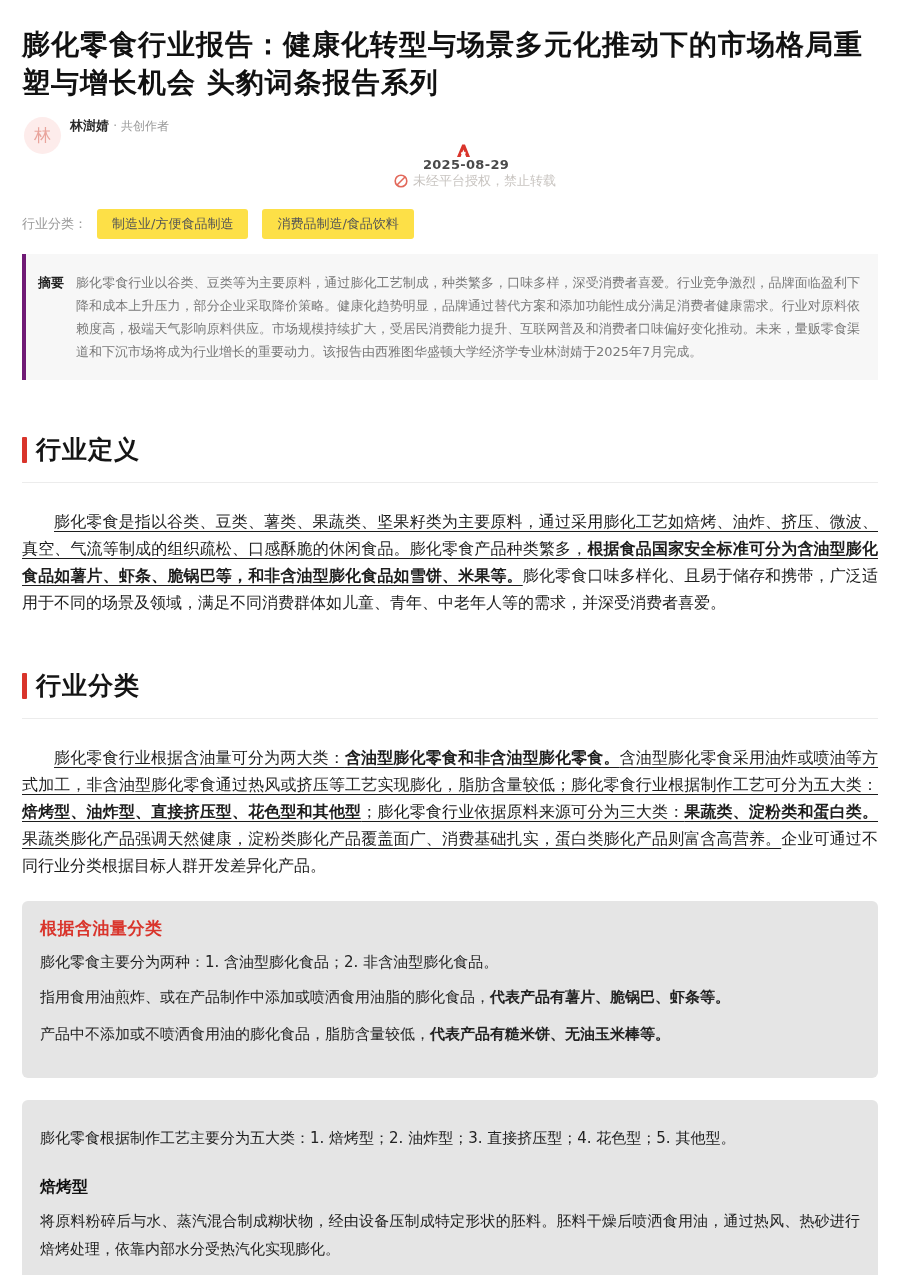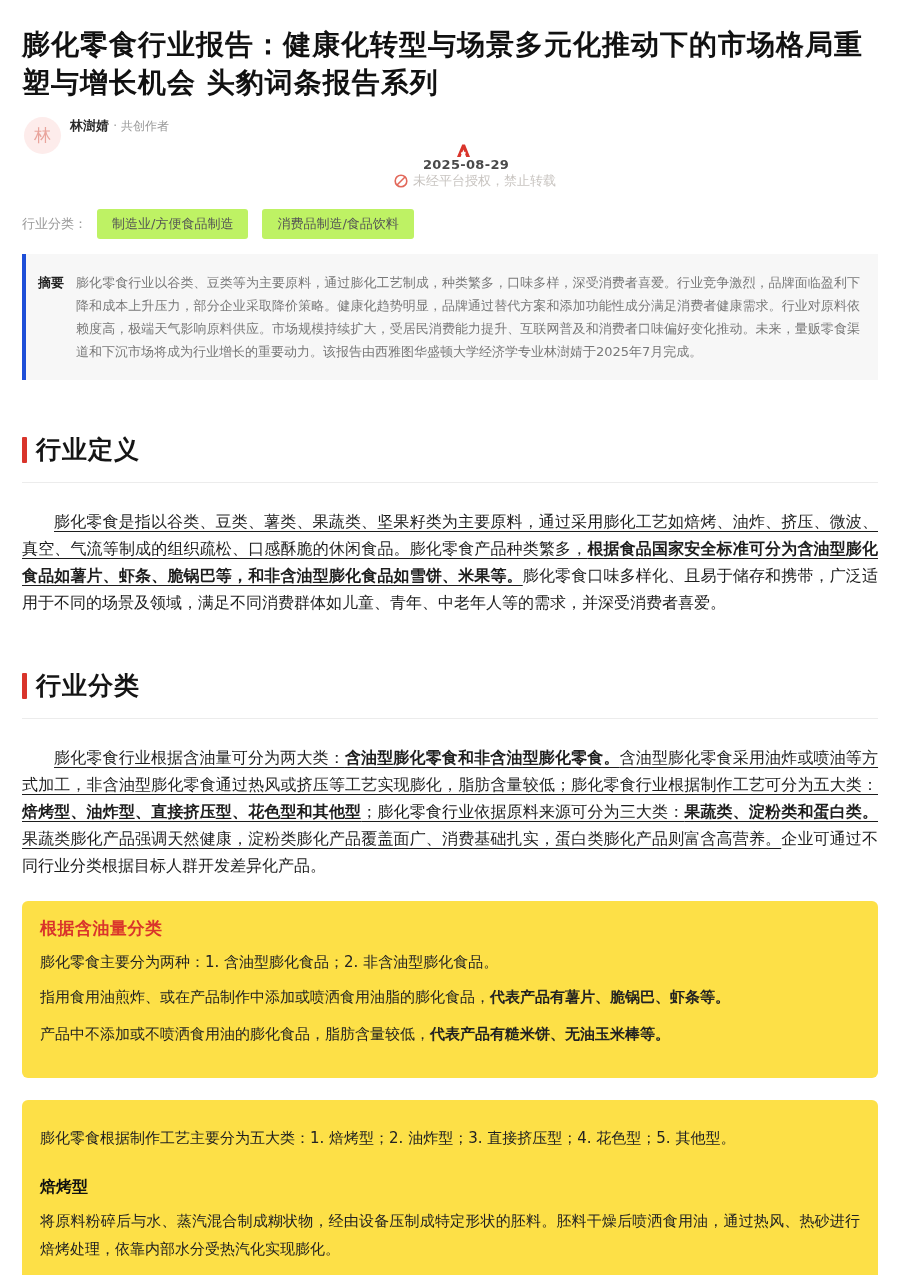--- a/index.html
+++ b/index.html
@@ -21,42 +21,42 @@
   .author-sep, .author-role { color:#999; font-weight:400; font-size:12px; }
   .author-line2 { margin-top:9px; margin-left:-16px; display:flex; align-items:center; font-size:13px;flex-direction:column; }
   .logo-icon { width:14px; height:13px; margin-right:7px; display:inline-block; }
   .author-date { color:#4a4a4a; font-weight:600; letter-spacing:.3px; }
   .no-repost { display:flex; align-items:center; margin-left:18px; color:#c8c4c0; }
   .no-repost-icon { width:14px; height:14px; margin-right:5px; }
 
   
   .tags-row { margin-top:19px; display:flex; align-items:center; }
   .tags-label { font-size:13px; color:#999; margin-right:10px; }
-  .tag-pill { background:#bef264; color:#555; font-size:13px; padding:6px 15px;
+  .tag-pill { background:#fde047; color:#555; font-size:13px; padding:6px 15px;
               border-radius:3px; margin-right:14px; }
 
   
-  .summary-box { margin-top:15px; background:#f7f7f7; border-left:4px solid #1d4ed8;
+  .summary-box { margin-top:15px; background:#f7f7f7; border-left:4px solid #701a75;
                  padding:17px 18px 17px 12px; display:flex; }
   .summary-label { font-size:13px; font-weight:700; color:#222; white-space:nowrap;
                    margin-right:12px; line-height:23px; }
   .summary-text { font-size:13px; color:#787878; line-height:23px; text-align:justify; }
 
   
   .section-heading { margin-top:53px; display:flex; align-items:center; }
   .heading-bar { width:5px; height:26px; background:#d9342b; margin-right:9px; border-radius:1px; }
   .heading-text { font-size:25px; font-weight:700; color:#151515; letter-spacing:1px; }
   .section-divider { border:none; border-top:1px solid #ececec; margin-top:16px; }
   .body-para { margin-top:25px; font-size:16px; line-height:27px; color:#1d1d1d;
                text-indent:2em; text-align:justify; }
   .u { text-decoration:underline; text-underline-offset:4px; text-decoration-thickness:1px; }
   .b { font-weight:700; }
 
   
-  .info-card { margin-top:22px; background:#fde047; border-radius:6px; padding:16px 18px 30px; }
+  .info-card { margin-top:22px; background:#e5e5e5; border-radius:6px; padding:16px 18px 30px; }
   .card-title { color:#d9342b; font-size:17px; font-weight:700; letter-spacing:.5px; }
   .card-intro { margin-top:10px; font-size:15px; color:#222; line-height:24px; }
   .card-subhead { margin-top:27px; font-size:16px; font-weight:700; color:#111; }
   .card-text { margin-top:9px; font-size:15px; color:#222; line-height:28px; text-align:justify; }
 </style>
 </head>
 <body>
 
 <div class="page">
 

